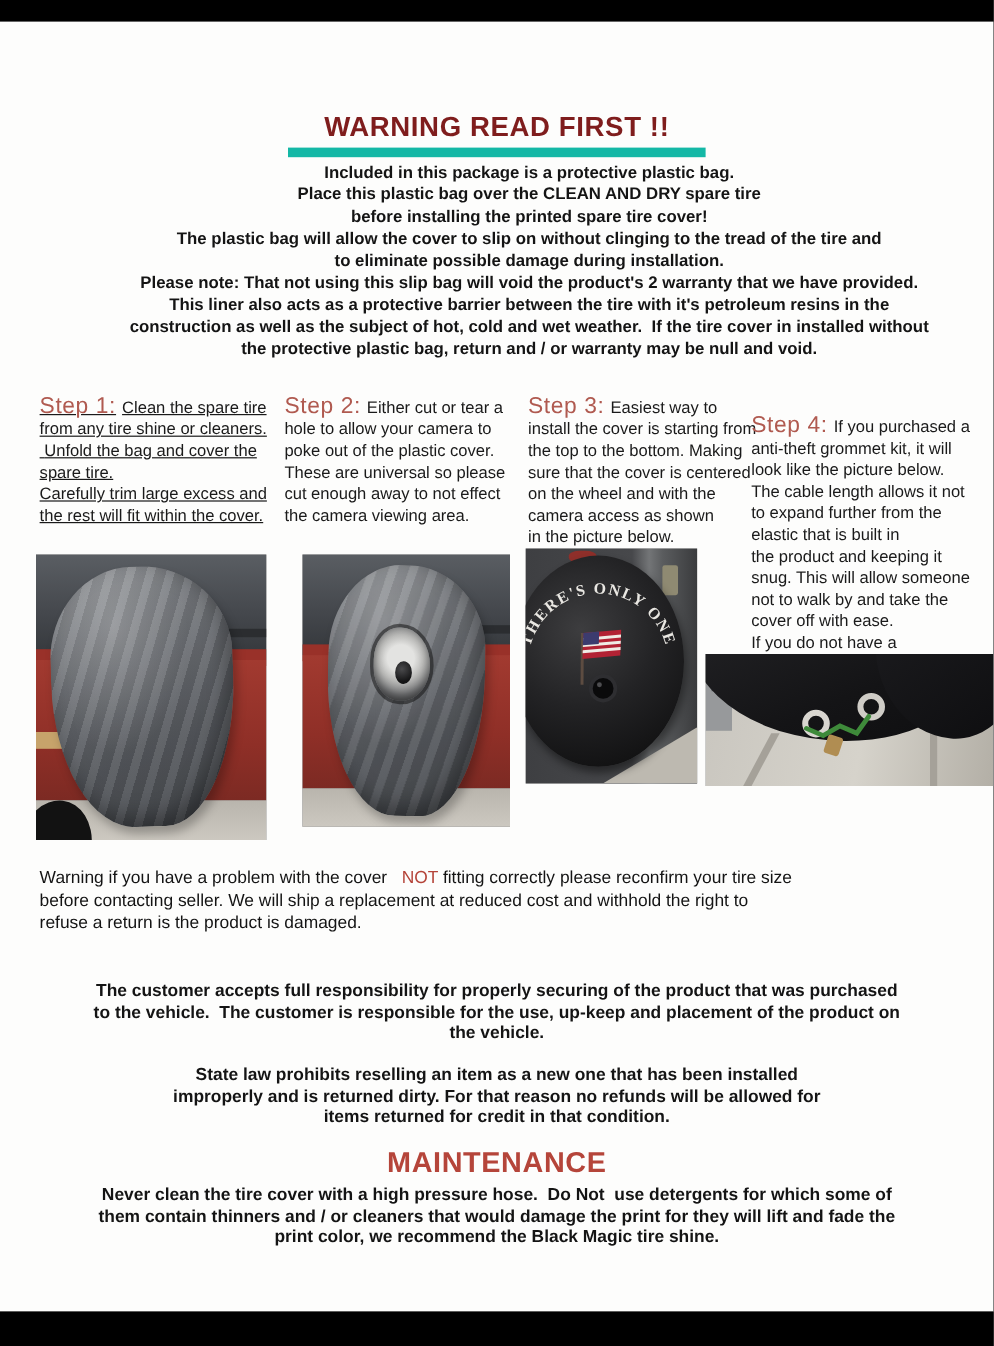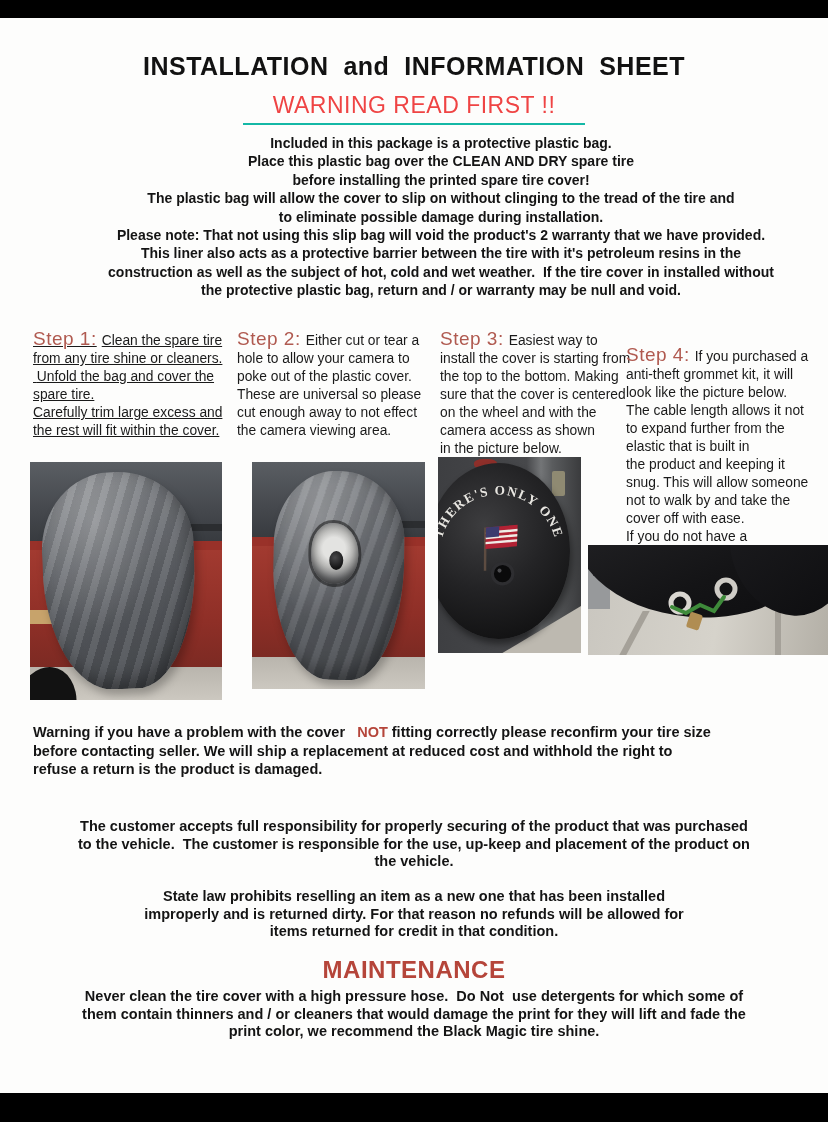--- a/index.html
+++ b/index.html
@@ -5,21 +5,21 @@
   html,body{margin:0;padding:0;}
   body{width:828px;height:1122px;background:#000;font-family:"Liberation Sans","DejaVu Sans",sans-serif;}
   .frame{position:relative;width:828px;height:1122px;background:#000;}
   .bar{position:absolute;left:0;width:828px;background:#000;}
   .bar-top{top:0;height:18px;}
   .bar-bottom{top:1093px;height:29px;}
   .page{position:absolute;top:18px;left:0;width:828px;height:1075px;background:#fdfdfc;overflow:hidden;}
 
   .title{position:absolute;top:34px;left:0;width:828px;text-align:center;font-size:25px;font-weight:bold;color:#121212;letter-spacing:.5px;white-space:pre-wrap;}
   .warn-head-wrap{position:absolute;top:74px;left:0;width:828px;text-align:center;}
-  .warn-head{display:inline-block;font-size:23px;font-weight:normal;color:#ef4444;border-bottom:2px solid #14b8a6;padding:0 30px 4px 30px;letter-spacing:.5px;}
+  .warn-head{display:inline-block;font-size:23px;font-weight:bold;color:#7f1d1d;border-bottom:8px solid #14b8a6;padding:0 30px 4px 30px;letter-spacing:.5px;}
 
   .intro{position:absolute;top:116px;left:0;width:828px;text-align:center;font-size:14px;font-weight:bold;color:#141414;line-height:18.4px;white-space:pre-wrap;padding-left:27px;}
 
   .steps-photos{position:absolute;top:312px;left:0;width:828px;height:393px;}
   .step{position:absolute;top:0;font-size:13.8px;color:#1a1a1a;line-height:18px;}
   .step-1{left:33px;width:200px;text-decoration:underline;}
   .step-2{left:237px;width:203px;}
   .step-3{left:440px;width:210px;}
   .step-4{left:626px;width:183px;margin-top:16px;}
   .step-label{font-size:19px;color:#b05a50;letter-spacing:.5px;margin-right:5px;}
@@ -67,40 +67,39 @@
   .p4-pave{position:absolute;inset:0;background:linear-gradient(100deg,#c9c6bf 0%,#d6d3cb 55%,#b3afa6 100%);}
   .p4-joint{position:absolute;background:#a5a199;}
   .p4-joint-a{left:18%;top:60%;width:3%;height:40%;transform:skewX(-28deg);}
   .p4-joint-b{left:78%;top:45%;width:2.4%;height:55%;transform:skewX(-32deeg);}
   .p4-wall{position:absolute;left:0;top:0;width:9%;height:58%;background:#97999b;}
   .p4-wall-dark{position:absolute;left:2%;top:6%;width:5%;height:22%;background:#54565a;}
   .p4-cover{position:absolute;left:-6%;top:-34%;width:104%;height:100%;background:linear-gradient(160deg,#232326,#141416 60%,#0e0e10);border-radius:0 0 48% 60% / 0 0 75% 95%;transform:rotate(-3deg);}
   .p4-cover-right{position:absolute;right:-10%;top:-28%;width:52%;height:92%;background:linear-gradient(140deg,#1c1c1f,#0d0d0f);border-radius:0 0 55% 70% / 0 0 85% 100%;transform:rotate(5deg);}
   .p4-svg{position:absolute;inset:0;width:100%;height:100%;}
 
-  .fit-warning{position:absolute;top:705px;left:33px;width:772px;font-size:14.5px;font-weight:bold;color:#141414;line-height:18.5px;white-space:pre-wrap;}
+  .fit-warning{position:absolute;top:705px;left:33px;width:772px;font-size:14.5px;font-weight:normal;color:#141414;line-height:18.5px;white-space:pre-wrap;}
   .fit-warning .not{color:#b5453a;}
 
   .section-head{position:absolute;left:0;width:828px;text-align:center;font-size:24px;font-weight:bold;color:#b5453a;letter-spacing:.5px;}
   .head-liability{top:768px;}
   .head-maintenance{top:938px;}
   .section-body{position:absolute;left:19px;width:790px;text-align:center;font-size:14.5px;font-weight:bold;color:#141414;line-height:17.6px;white-space:pre-wrap;}
   .body-liability{top:800px;}
   .body-statelaw{top:870px;}
   .body-maintenance{top:970px;}
 </style>
 </head>
 <body>
 
 <div class="frame">
   <div class="bar bar-top"></div>
 
   <div class="page">
 
-    <div class="title">INSTALLATION  and  INFORMATION  SHEET</div>
 
     <div class="warn-head-wrap">
       <span class="warn-head">WARNING READ FIRST !!</span>
     </div>
 
     <div class="intro">Included in this package is a protective plastic bag.
 Place this plastic bag over the CLEAN AND DRY spare tire
 before installing the printed spare tire cover!
 The plastic bag will allow the cover to slip on without clinging to the tread of the tire and
 to eliminate possible damage during installation.

